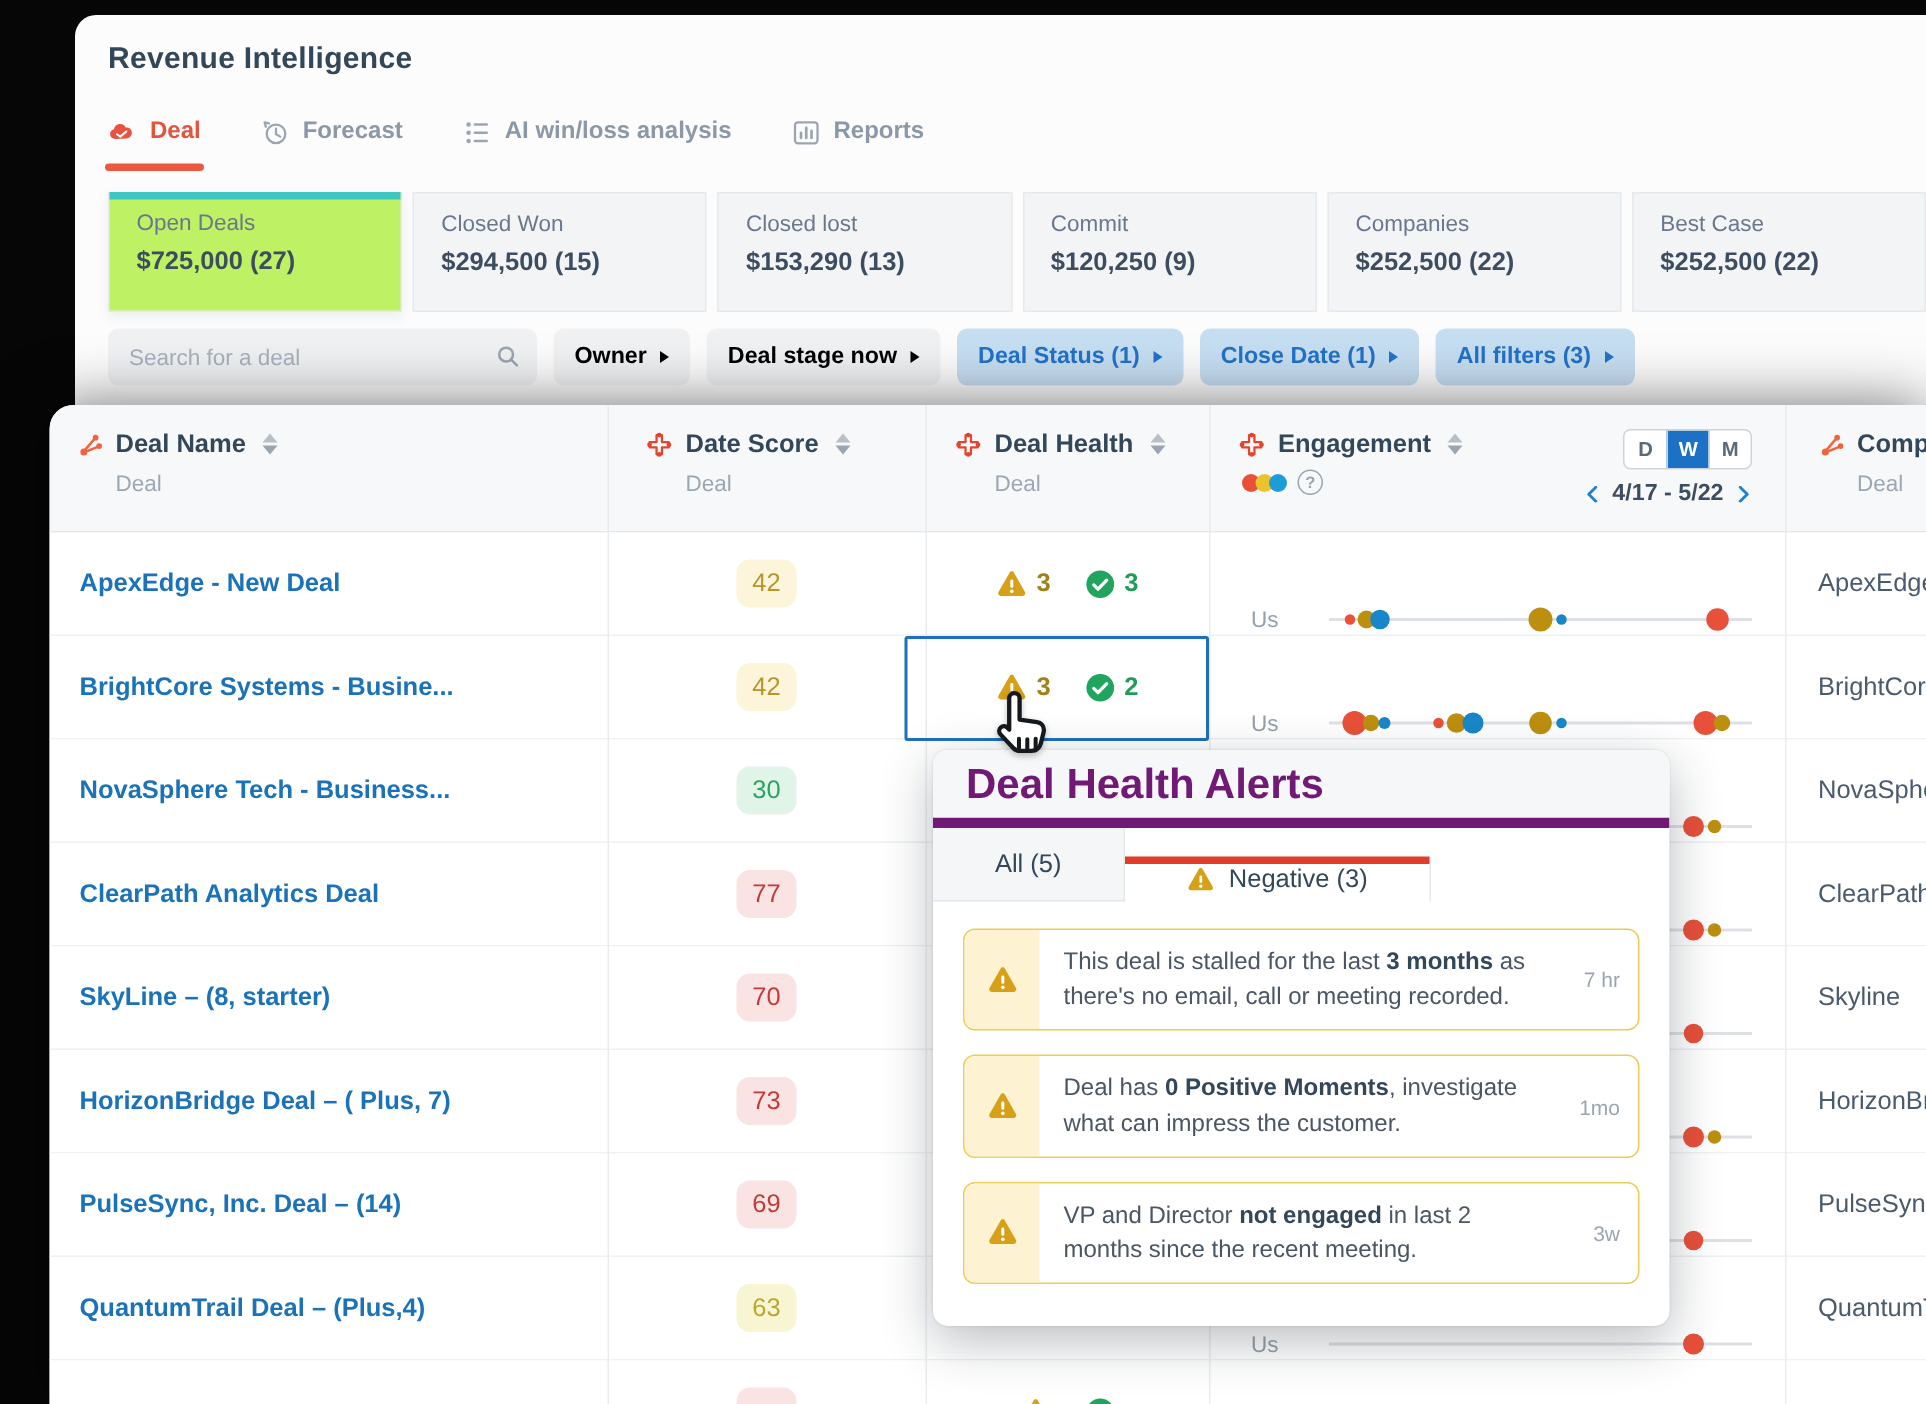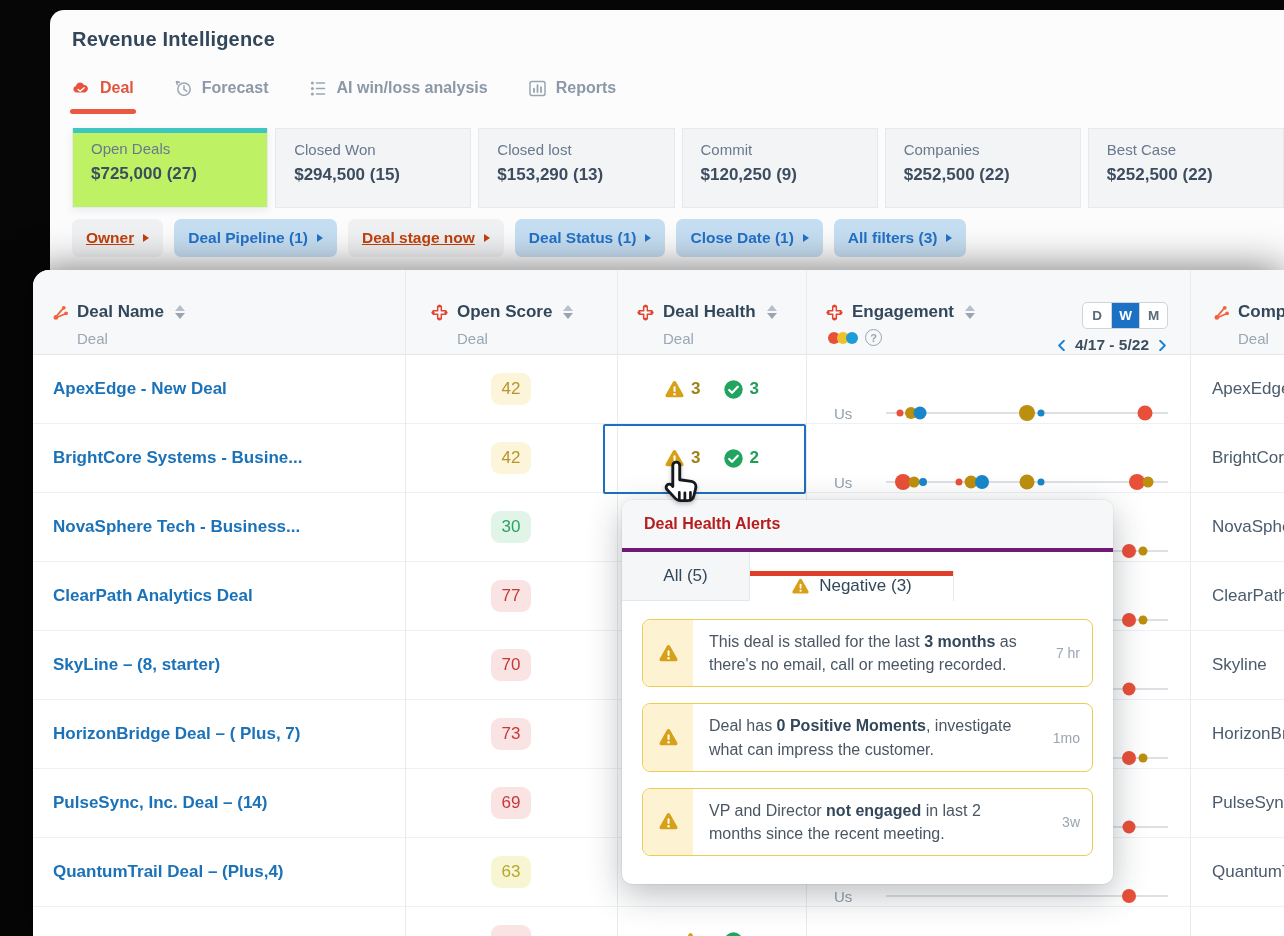--- a/index.html
+++ b/index.html
@@ -44,36 +44,36 @@
   #search-box input {
     width:100%; height:100%; border:none; outline:none; background:transparent;
     padding:0 36px 0 14px; font-size:15px; color:#5d6b7a; font-family:"Liberation Sans",sans-serif;
   }
   #search-box input::placeholder { color:#a7b1bc; }
   #search-icon { position:absolute; right:10px; top:10px; width:18px; height:18px; }
   .pill {
     height:38px; display:flex; align-items:center; gap:9px; padding:0 14px;
     border-radius:7px; font-size:15.5px; font-weight:700; cursor:pointer; flex:none;
   }
-  .pill.plain { background:#f0f1f3; color:#c2410c;text-decoration:underline; }
+  .pill.plain { background:#f0f1f3; color:#000000; }
   .pill.blue  { background:#c6def2; color:#2272c8; }
   .caret { width:0; height:0; border-left:6px solid currentColor; border-top:4.5px solid transparent; border-bottom:4.5px solid transparent; display:inline-block; }
 
   
   #table-panel {
     position:absolute; left:33px; top:270px; right:0; bottom:0;
     background:#ffffff; border-radius:16px 0 0 0; overflow:hidden;
     box-shadow:0 0 40px rgba(0,0,0,.55);
   }
   .vline { position:absolute; top:0; bottom:0; width:0; border-left:1px solid #e9ecef; z-index:2; }
   #thead {
     position:absolute; left:0; right:0; top:0; height:85px;
     background:#f7f8f9; border-bottom:1px solid #e3e7eb; z-index:1;
   }
-  .th { position:absolute; top:16px; height:85px; }
+  .th { position:absolute; top:0; height:85px; }
   .th-main { display:flex; align-items:center; gap:9px; margin-top:16px; }
   .th-label { font-size:17px; font-weight:700; color:#33475b; white-space:nowrap; }
   .th-sub { margin-top:8px; font-size:15px; color:#9aa7b4; }
   .hicon16 { width:17px; height:17px; display:inline-flex; flex:none; }
   .hicon16 svg { width:100%; height:100%; }
   .sort { display:inline-flex; flex-direction:column; gap:2px; margin-left:2px; }
   .sort i { width:0; height:0; border-left:5px solid transparent; border-right:5px solid transparent; }
   .sort .up { border-bottom:6px solid #b7c0ca; }
   .sort .dn { border-top:6px solid #9aa5b1; }
 
@@ -128,23 +128,23 @@
   
   #selected-cell { position:absolute; left:570px; top:154px; width:203px; height:70px; border:2px solid #1f6fc0; border-radius:2px; z-index:5; pointer-events:none; }
 
   
   #popup {
     position:absolute; left:589px; top:230px; width:491px; height:384px;
     background:#fff; border-radius:10px; z-index:10;
     box-shadow:0 10px 34px rgba(25,35,48,.30), 0 0 0 1px rgba(0,0,0,.04);
   }
   #popup-header {
-    height:52px; background:#f6f7f8; border-bottom:4px solid #701a75;
+    height:52px; background:#f6f7f8; border-bottom:7px solid #701a75;
     border-radius:10px 10px 0 0; display:flex; align-items:center; padding:0 22px;
-    font-size:16px; font-weight:700; color:#b91c1c;
+    font-size:28px; font-weight:700; color:#701a75;
   }
   #popup-tabs { display:flex; height:49px; }
   .ptab {
     display:flex; align-items:center; justify-content:center; gap:9px;
     font-size:17px; color:#33475b; background:#f5f6f8; cursor:pointer; position:relative;
     border-bottom:1px solid #e5e8ea; border-right:1px solid #e5e8ea;
   }
   .ptab:nth-child(1) { width:128px; }
   .ptab:nth-child(2) { width:204px; }
   .ptab:nth-child(3) { flex:1; border-right:none; }
@@ -234,26 +234,31 @@
       <div class="card">
         <div class="card-label">Companies</div>
         <div class="card-value">$252,500 (22)</div>
       </div>
       <div class="card">
         <div class="card-label">Best Case</div>
         <div class="card-value">$252,500 (22)</div>
       </div>
     </div>
   <div id="filterbar">
+    <div id="search-box">
+      <input placeholder="Search for a deal" style="">
+      <span id="search-icon">
+        <svg viewBox="0 0 18 18">
+            <circle cx="7.4" cy="7.4" r="4.6" fill="none" stroke="#9aa5b1" stroke-width="1.7"></circle>
+            <path d="M10.9 10.9 L14.6 14.6" stroke="#9aa5b1" stroke-width="1.7" stroke-linecap="round"></path>
+          </svg>
+      </span>
+    </div>
     <div class="pill plain">
         <span>Owner</span>
-        <span class="caret"></span>
-      </div>
-      <div class="pill blue">
-        <span>Deal Pipeline (1)</span>
         <span class="caret"></span>
       </div>
       <div class="pill plain">
         <span>Deal stage now</span>
         <span class="caret"></span>
       </div>
       <div class="pill blue">
         <span>Deal Status (1)</span>
         <span class="caret"></span>
       </div>
@@ -298,21 +303,21 @@
       <div class="th-main">
         <span class="hicon16">
           <svg viewBox="0 0 16 16">
               <path d="M6.3 2h3.4v4.3H14v3.4H9.7V14H6.3V9.7H2V6.3h4.3z" fill="none" stroke="#e2442e" stroke-width="1.4" stroke-linejoin="round"></path>
               <circle cx="8" cy="1.9" r="1.5" fill="#e2442e"></circle>
               <circle cx="8" cy="14.1" r="1.5" fill="#e2442e"></circle>
               <circle cx="1.9" cy="8" r="1.5" fill="#e2442e"></circle>
               <circle cx="14.1" cy="8" r="1.5" fill="#e2442e"></circle>
             </svg>
         </span>
-        <span class="th-label">Open Score</span>
+        <span class="th-label">Date Score</span>
         <span class="sort">
             <i class="up"></i>
             <i class="dn"></i>
           </span>
       </div>
       <div class="th-sub" style="margin-left:26px;">Deal</div>
     </div>
 
     <div class="th" style="left:584px;width:189px;padding-left:20px;">
       <div class="th-main">

